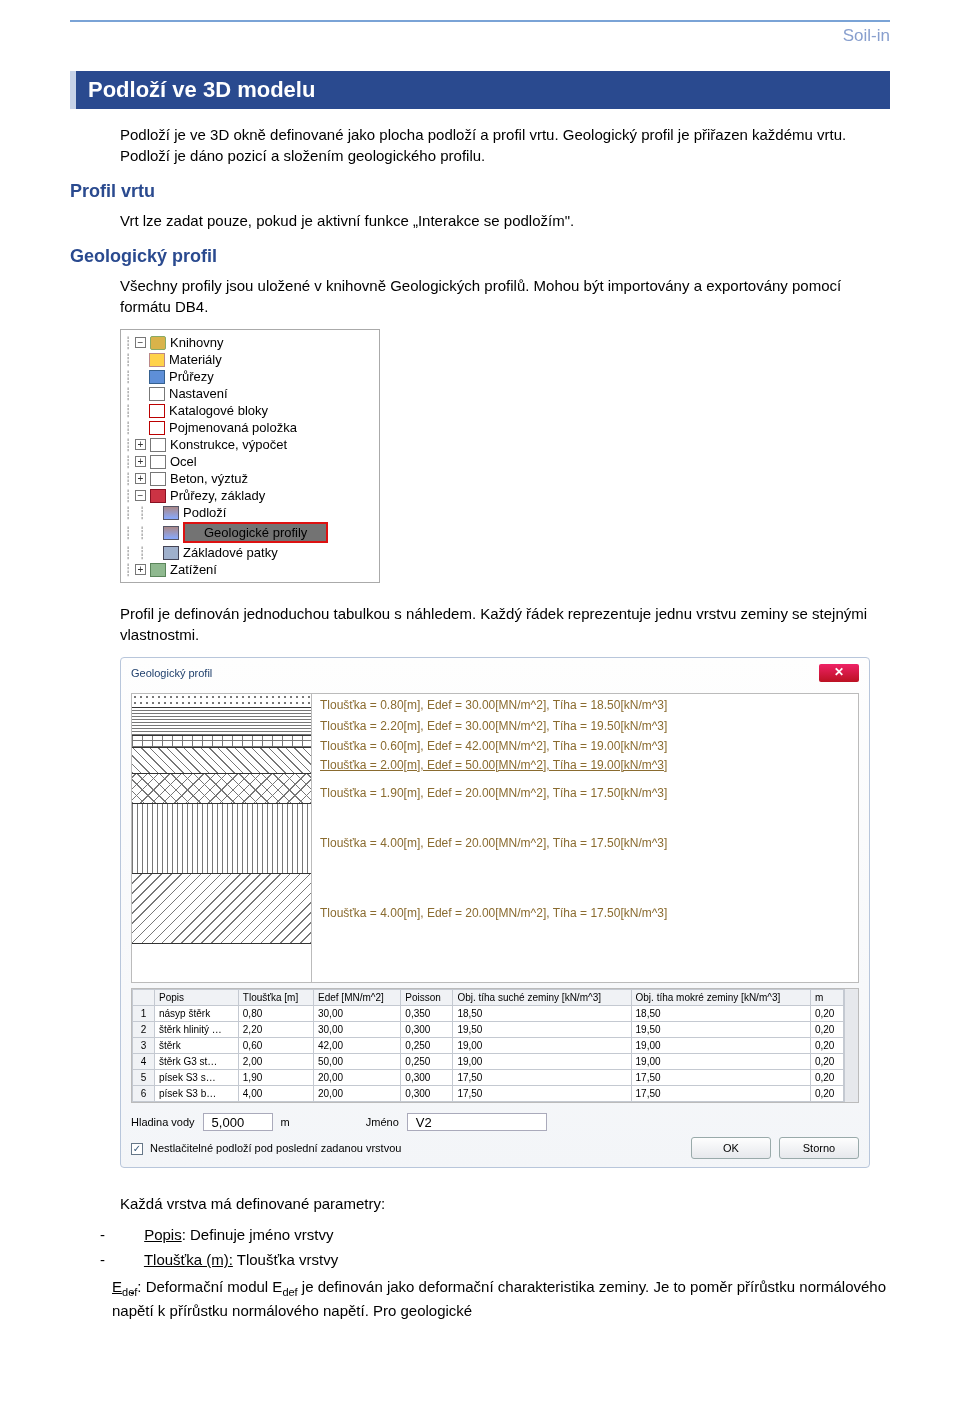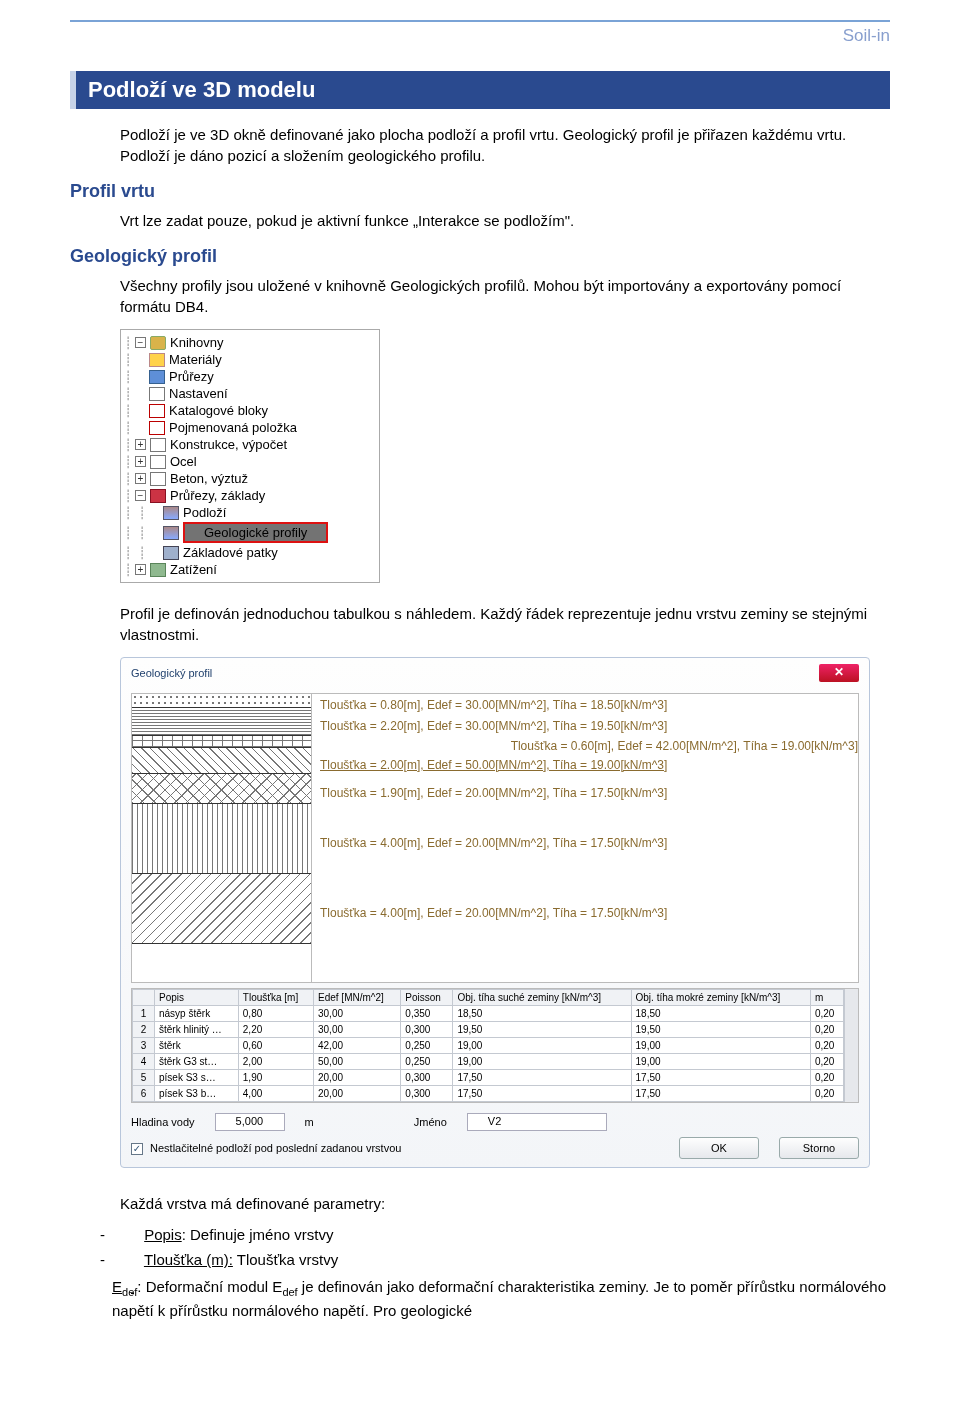--- a/index.html
+++ b/index.html
@@ -175,27 +175,27 @@
     border-left:1px solid #c4c9d1;
   }
   .grid-wrap { display:flex; }
 
   .dlg-bottom {
     padding: 4px 10px 8px 10px;
     display:flex;
     flex-direction:column;
     gap:6px;
   }
-  .row-flex { display:flex; align-items:center; gap:20px; }
+  .row-flex { display:flex; align-items:center; gap:8px; }
   .inp {
     border:1px solid #aab;
     background:#fff;
     height:18px;
-    padding:1px 20px;
-    font-size:11px;
+    padding:1px 8px;
+    font-size:13px;
   }
   .btn {
     border:1px solid #9aa;
     background:linear-gradient(#fefefe,#e6e8ec);
     border-radius:3px;
     height: 22px;
     min-width: 80px;
     text-align:center;
     line-height:20px;
     font-size:11px;
@@ -356,21 +356,21 @@
           <div class="cs-layer hatch-hstripes" style="height: 28px;"></div>
           <div class="cs-layer hatch-brick" style="height: 12px;"></div>
           <div class="cs-layer hatch-diag" style="height: 26px;"></div>
           <div class="cs-layer hatch-x" style="height: 30px;"></div>
           <div class="cs-layer hatch-vstr" style="height: 70px;"></div>
           <div class="cs-layer hatch-diag2" style="height: 70px;"></div>
         </div>
       <div class="layer-desc" id="layer-desc">
           <div style="height: 14px; line-height: 14px; margin: 0px 0px 0px 8px;">Tloušťka = 0.80[m], Edef = 30.00[MN/m^2], Tíha = 18.50[kN/m^3]</div>
           <div style="height: 28px; line-height: 28px; margin: 0px 0px 0px 8px;">Tloušťka = 2.20[m], Edef = 30.00[MN/m^2], Tíha = 19.50[kN/m^3]</div>
-          <div style="height: 12px; line-height: 12px; margin: 0px 0px 0px 8px; text-align: right;">Tloušťka = 0.60[m], Edef = 42.00[MN/m^2], Tíha = 19.00[kN/m^3]</div>
+          <div style="height: 12px; line-height: 12px; margin: 0px 0px 0px 8px;">Tloušťka = 0.60[m], Edef = 42.00[MN/m^2], Tíha = 19.00[kN/m^3]</div>
           <div style="height: 26px; line-height: 26px; margin: 0px 0px 0px 8px; text-decoration: underline;">Tloušťka = 2.00[m], Edef = 50.00[MN/m^2], Tíha = 19.00[kN/m^3]</div>
           <div style="height: 30px; line-height: 30px; margin: 0px 0px 0px 8px;">Tloušťka = 1.90[m], Edef = 20.00[MN/m^2], Tíha = 17.50[kN/m^3]</div>
           <div style="height: 70px; line-height: 70px; margin: 0px 0px 0px 8px;">Tloušťka = 4.00[m], Edef = 20.00[MN/m^2], Tíha = 17.50[kN/m^3]</div>
           <div style="height: 70px; line-height: 70px; margin: 0px 0px 0px 8px;">Tloušťka = 4.00[m], Edef = 20.00[MN/m^2], Tíha = 17.50[kN/m^3]</div>
         </div>
     </div>
 
     <div class="grid-area">
       <div class="grid-wrap">
         <table class="grid">

